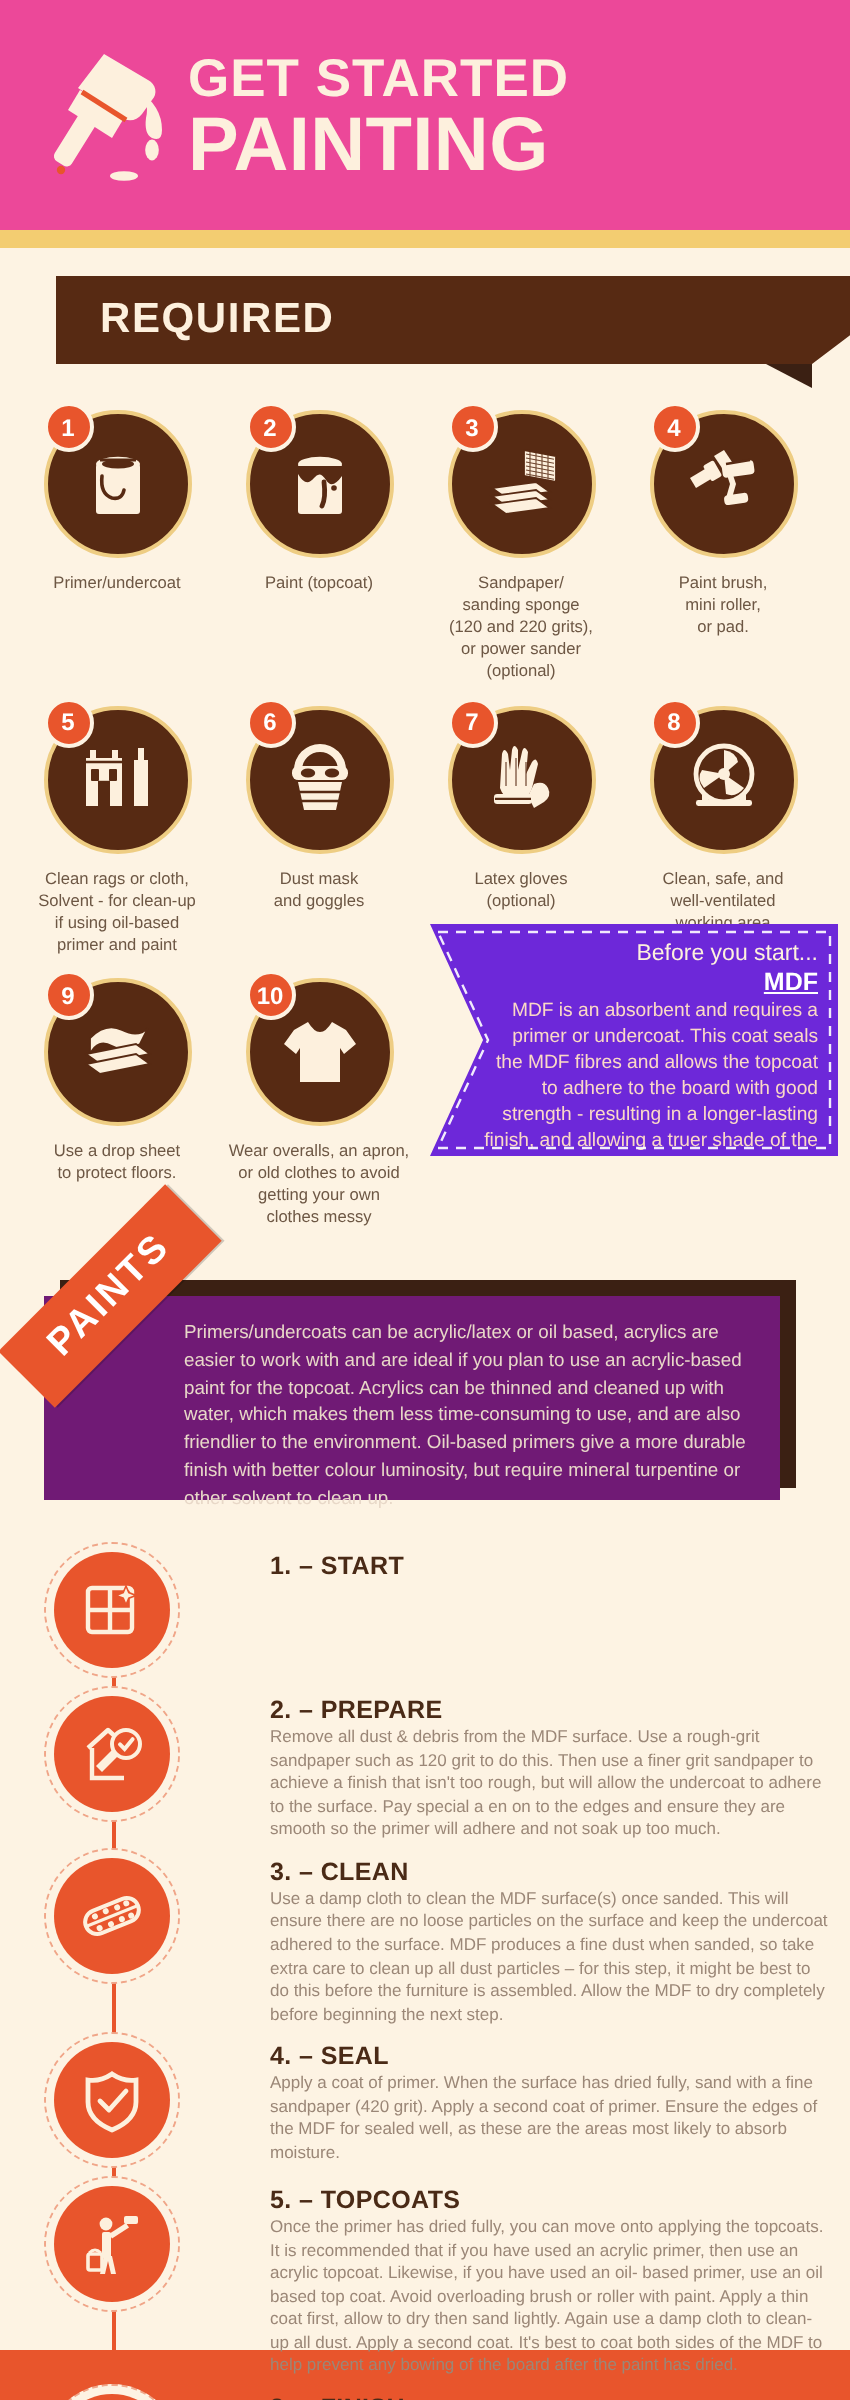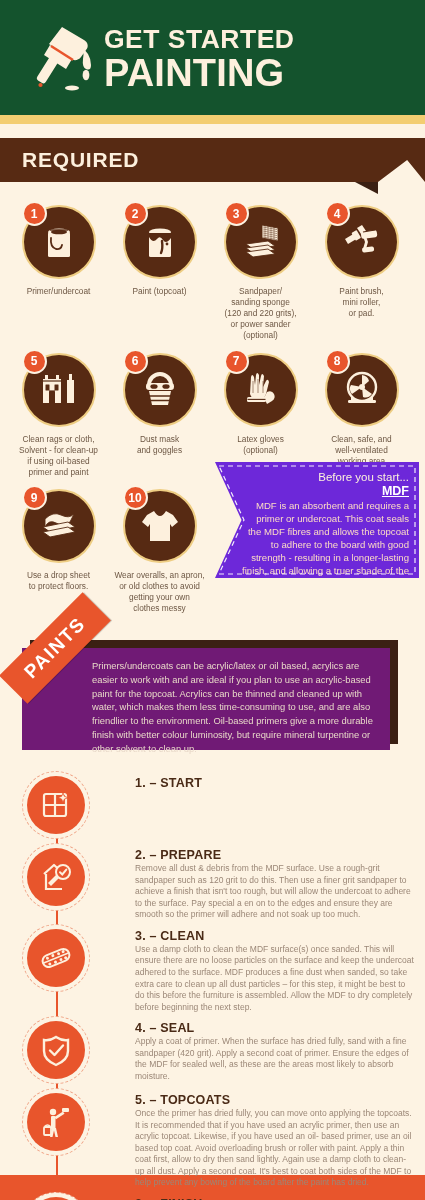--- a/index.html
+++ b/index.html
@@ -15,24 +15,24 @@
     width: 425px;
     height: 1200px;
     background: #fdf3e3;
     overflow: hidden;
   }
 
   
   .header {
     position: relative;
     height: 115px;
-    background: #14532d;
+    background: #ec4899;
     display: flex;
     align-items: center;
-    padding-left: 32px;
+    padding-left: 22px;
   }
   .logo-brush { width: 62px; height: 70px; flex: 0 0 62px; }
   .title-block { margin-left: 10px; padding-top: 4px; }
   .title-top {
     color: #fdf0dd;
     font-size: 26.5px;
     font-weight: bold;
     letter-spacing: 0.5px;
     line-height: 1;
   }
@@ -41,21 +41,21 @@
     font-size: 38px;
     font-weight: bold;
     letter-spacing: 0.2px;
     line-height: 1.02;
     margin-top: 1px;
   }
   .stripe-gold { height: 9px; background: #f3cd71; }
   .stripe-gap  { height: 14px; background: #fdf3e3; }
 
   
-  .ribbon-wrap { position: relative; height: 53px; }
+  .ribbon-wrap { position: relative; height: 53px; margin-left: 28px; }
   .ribbon-bar {
     position: absolute; left: 0; top: 0;
     width: 378px; height: 44px;
     background: #572a13;
     display: flex; align-items: center;
     padding-left: 22px;
   }
   .ribbon-bar span {
     color: #fdf0dd; font-size: 21px; font-weight: bold; letter-spacing: 0.8px;
   }

